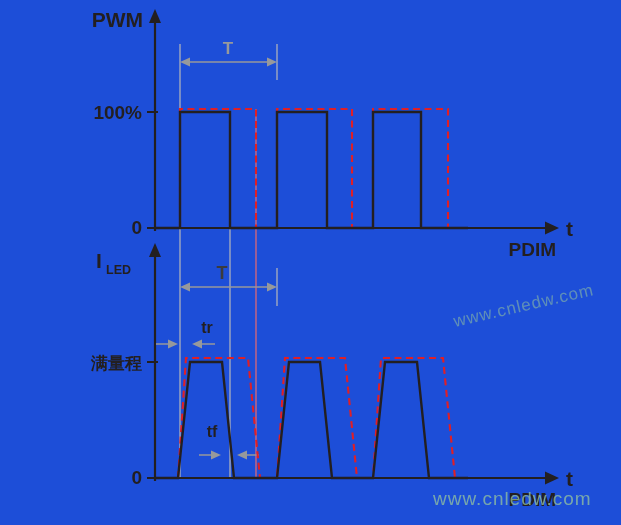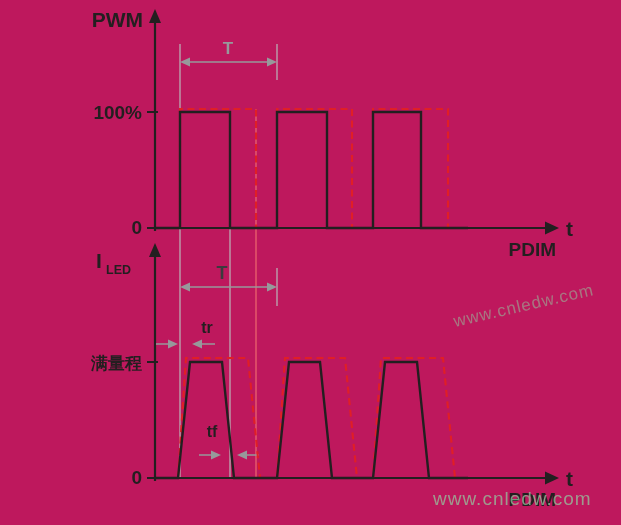--- a/index.html
+++ b/index.html
@@ -1,19 +1,19 @@
 <!DOCTYPE html>
 <html><head>
 <meta charset="utf-8">
 <style>
   html,body{margin:0;padding:0;background:#ffffff;}
   #stage{
     position:relative;
     width:621px;height:525px;
-    background:#be185d;
+    background:#1d4ed8;
     font-family:"Liberation Sans","DejaVu Sans",sans-serif;
     overflow:hidden;
   }
   svg{position:absolute;left:0;top:0;}
   .axis{stroke:#231f20;stroke-width:2.2;fill:none;}
   .wave-solid{stroke:#231f20;stroke-width:2.4;fill:none;stroke-linejoin:miter;}
   .wave-dash{stroke:#e01f26;stroke-width:2.1;fill:none;stroke-dasharray:7 4.5;stroke-linejoin:miter;}
   .guide{stroke:#b9b9bb;stroke-width:1.2;fill:none;}
   .guide-red{stroke:#ef6a6e;stroke-width:1.2;fill:none;}
   .meas{stroke:#97999b;stroke-width:1.5;fill:none;}

